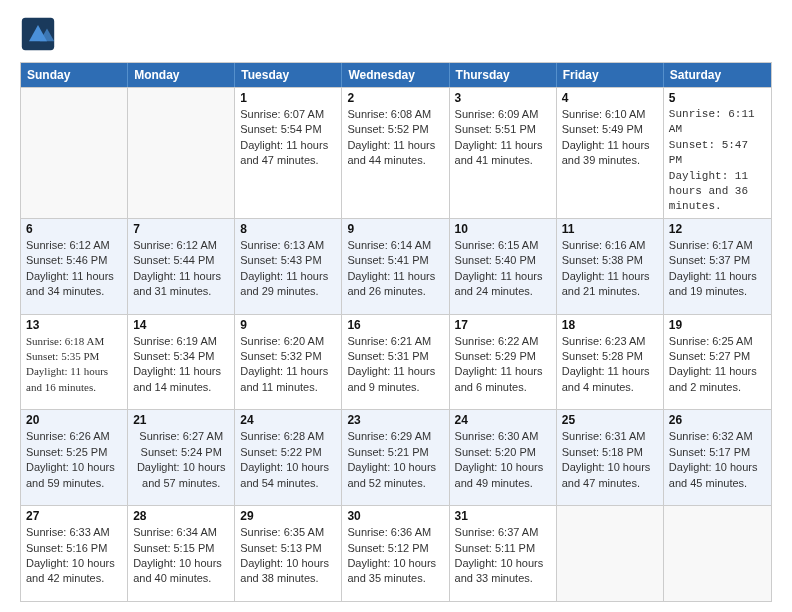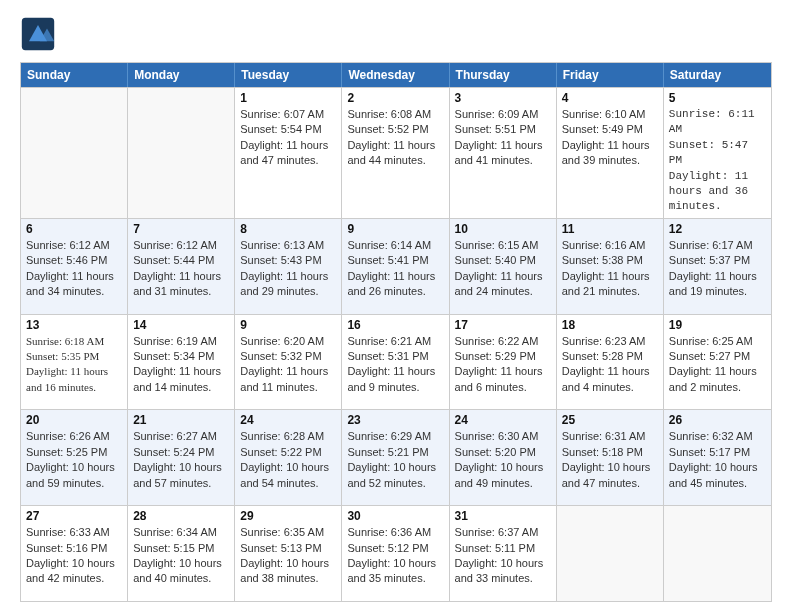--- a/index.html
+++ b/index.html
@@ -266,21 +266,21 @@
         </div>
         <div class="cal-row row-alt">
           <div class="cal-cell">
             <div class="cell-day">20</div>
             <div class="cell-info" style="white-space: pre-line;">Sunrise: 6:26 AM
 Sunset: 5:25 PM
 Daylight: 10 hours and 59 minutes.</div>
           </div>
           <div class="cal-cell">
             <div class="cell-day">21</div>
-            <div class="cell-info" style="white-space: pre-line;">Sunrise: 6:27 AM
+            <div class="cell-info" style="white-space: pre-line; text-align: center;">Sunrise: 6:27 AM
 Sunset: 5:24 PM
 Daylight: 10 hours and 57 minutes.</div>
           </div>
           <div class="cal-cell">
             <div class="cell-day">24</div>
             <div class="cell-info" style="white-space: pre-line;">Sunrise: 6:28 AM
 Sunset: 5:22 PM
 Daylight: 10 hours and 54 minutes.</div>
           </div>
           <div class="cal-cell">

